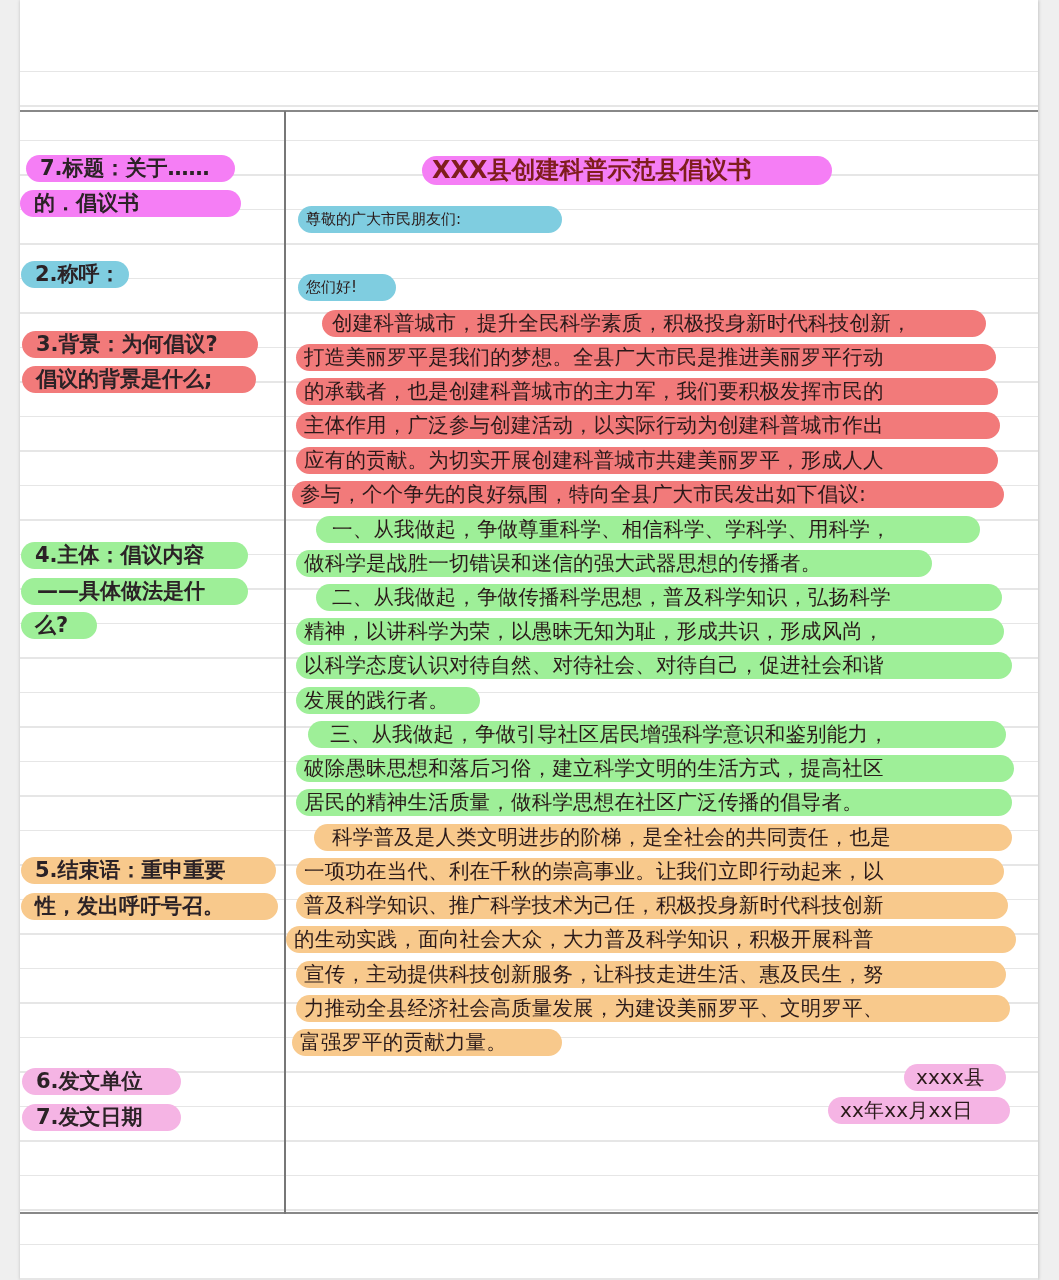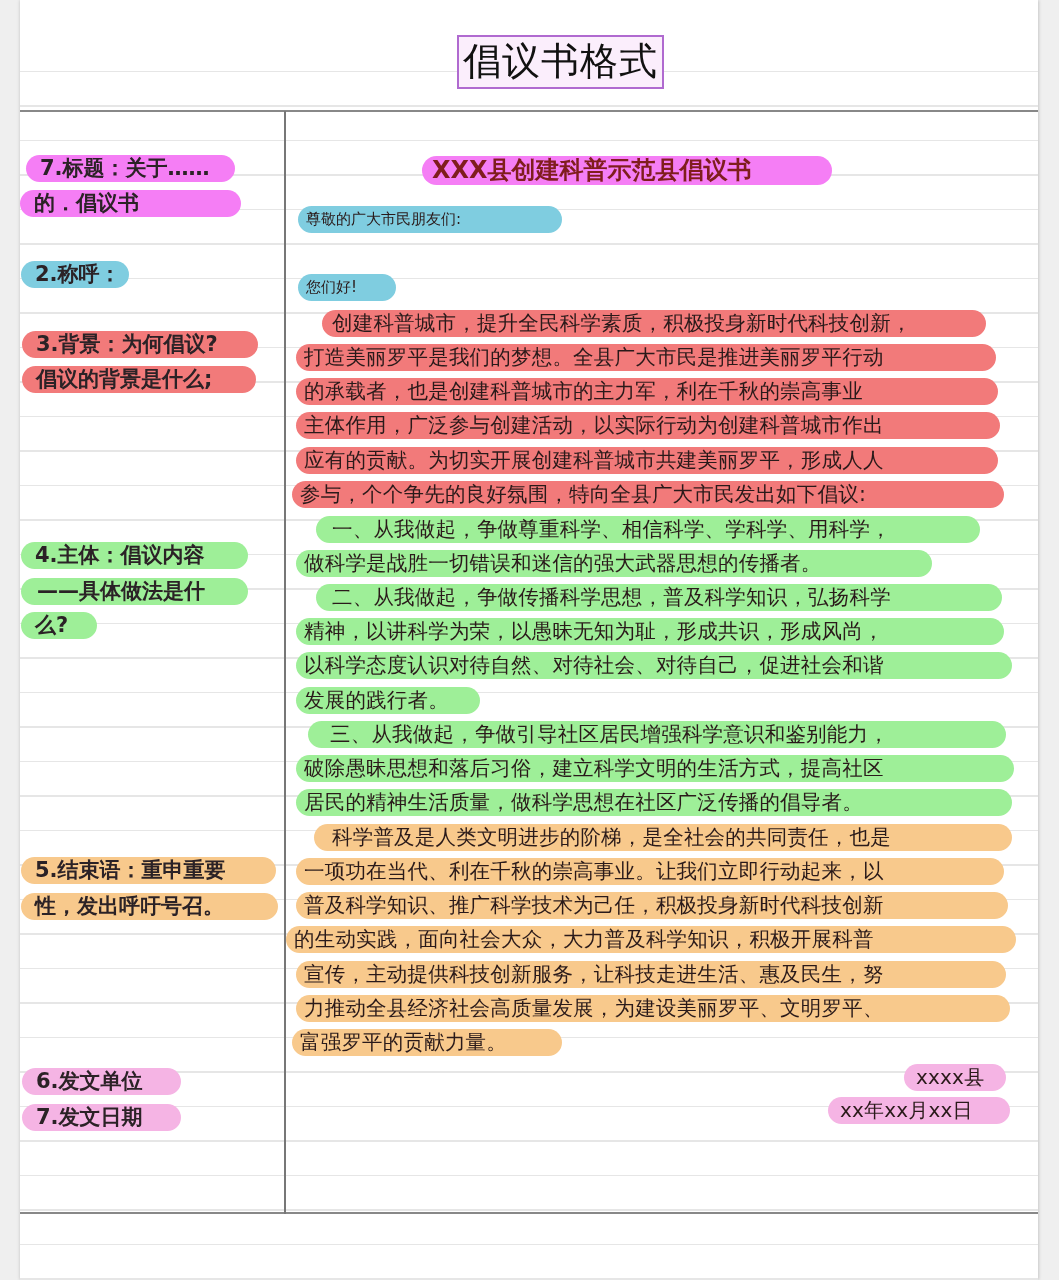--- a/index.html
+++ b/index.html
@@ -44,21 +44,20 @@
   .orange { background: #f8c98c; }
   .lpink { background: #f5b4e4; }
   .body-line { font-size: 20.5px; letter-spacing: 0.2px; }
   .letter-title { font-weight: bold; font-size: 24px; color: #7f1d1d; }
 </style>
 </head>
 <body>
 
 <div class="sheet">
   <div class="sheet-top-blank"></div>
-  <div class="doc-title">倡议书格式</div>
 
   <div class="hline" style="top:110px;"></div>
   <div class="hline" style="top:1212px;"></div>
   <div class="vline"></div>
 
   <div>
     <div class="hl label pink" style="left:6px; top:155px; width:209px;">7.标题：关于……</div>
     <div class="hl label pink" style="left:0px; top:190px; width:221px;">的．倡议书</div>
 
     <div class="hl label blue" style="left:1px; top:261px; width:108px;">2.称呼：</div>
@@ -78,21 +77,21 @@
   </div>
 
   <div>
     <div class="hl letter-title pink" style="left:402px; top:156px; width:410px; height:29px; line-height:29px; padding-left:10px;">XXX县创建科普示范县倡议书</div>
 
     <div class="hl blue" style="left:278px; top:206px; width:264px;">尊敬的广大市民朋友们:</div>
     <div class="hl blue" style="left:278px; top:274px; width:98px;">您们好!</div>
 
     <div class="hl body-line red" style="left:302px; top:310px; width:664px; padding-left:10px;">创建科普城市，提升全民科学素质，积极投身新时代科技创新，</div>
     <div class="hl body-line red" style="left:276px; top:344px; width:700px;">打造美丽罗平是我们的梦想。全县广大市民是推进美丽罗平行动</div>
-    <div class="hl body-line red" style="left:276px; top:378px; width:702px;">的承载者，也是创建科普城市的主力军，利在千秋的崇高事业</div>
+    <div class="hl body-line red" style="left:276px; top:378px; width:702px;">的承载者，也是创建科普城市的主力军，我们要积极发挥市民的</div>
     <div class="hl body-line red" style="left:276px; top:412px; width:704px;">主体作用，广泛参与创建活动，以实际行动为创建科普城市作出</div>
     <div class="hl body-line red" style="left:276px; top:447px; width:702px;">应有的贡献。为切实开展创建科普城市共建美丽罗平，形成人人</div>
     <div class="hl body-line red" style="left:272px; top:481px; width:712px;">参与，个个争先的良好氛围，特向全县广大市民发出如下倡议:</div>
 
     <div class="hl body-line green" style="left:296px; top:516px; width:664px; padding-left:16px;">一、从我做起，争做尊重科学、相信科学、学科学、用科学，</div>
     <div class="hl body-line green" style="left:276px; top:550px; width:636px;">做科学是战胜一切错误和迷信的强大武器思想的传播者。</div>
     <div class="hl body-line green" style="left:296px; top:584px; width:686px; padding-left:16px;">二、从我做起，争做传播科学思想，普及科学知识，弘扬科学</div>
     <div class="hl body-line green" style="left:276px; top:618px; width:708px;">精神，以讲科学为荣，以愚昧无知为耻，形成共识，形成风尚，</div>
     <div class="hl body-line green" style="left:276px; top:652px; width:716px;">以科学态度认识对待自然、对待社会、对待自己，促进社会和谐</div>
     <div class="hl body-line green" style="left:276px; top:687px; width:184px;">发展的践行者。</div>

